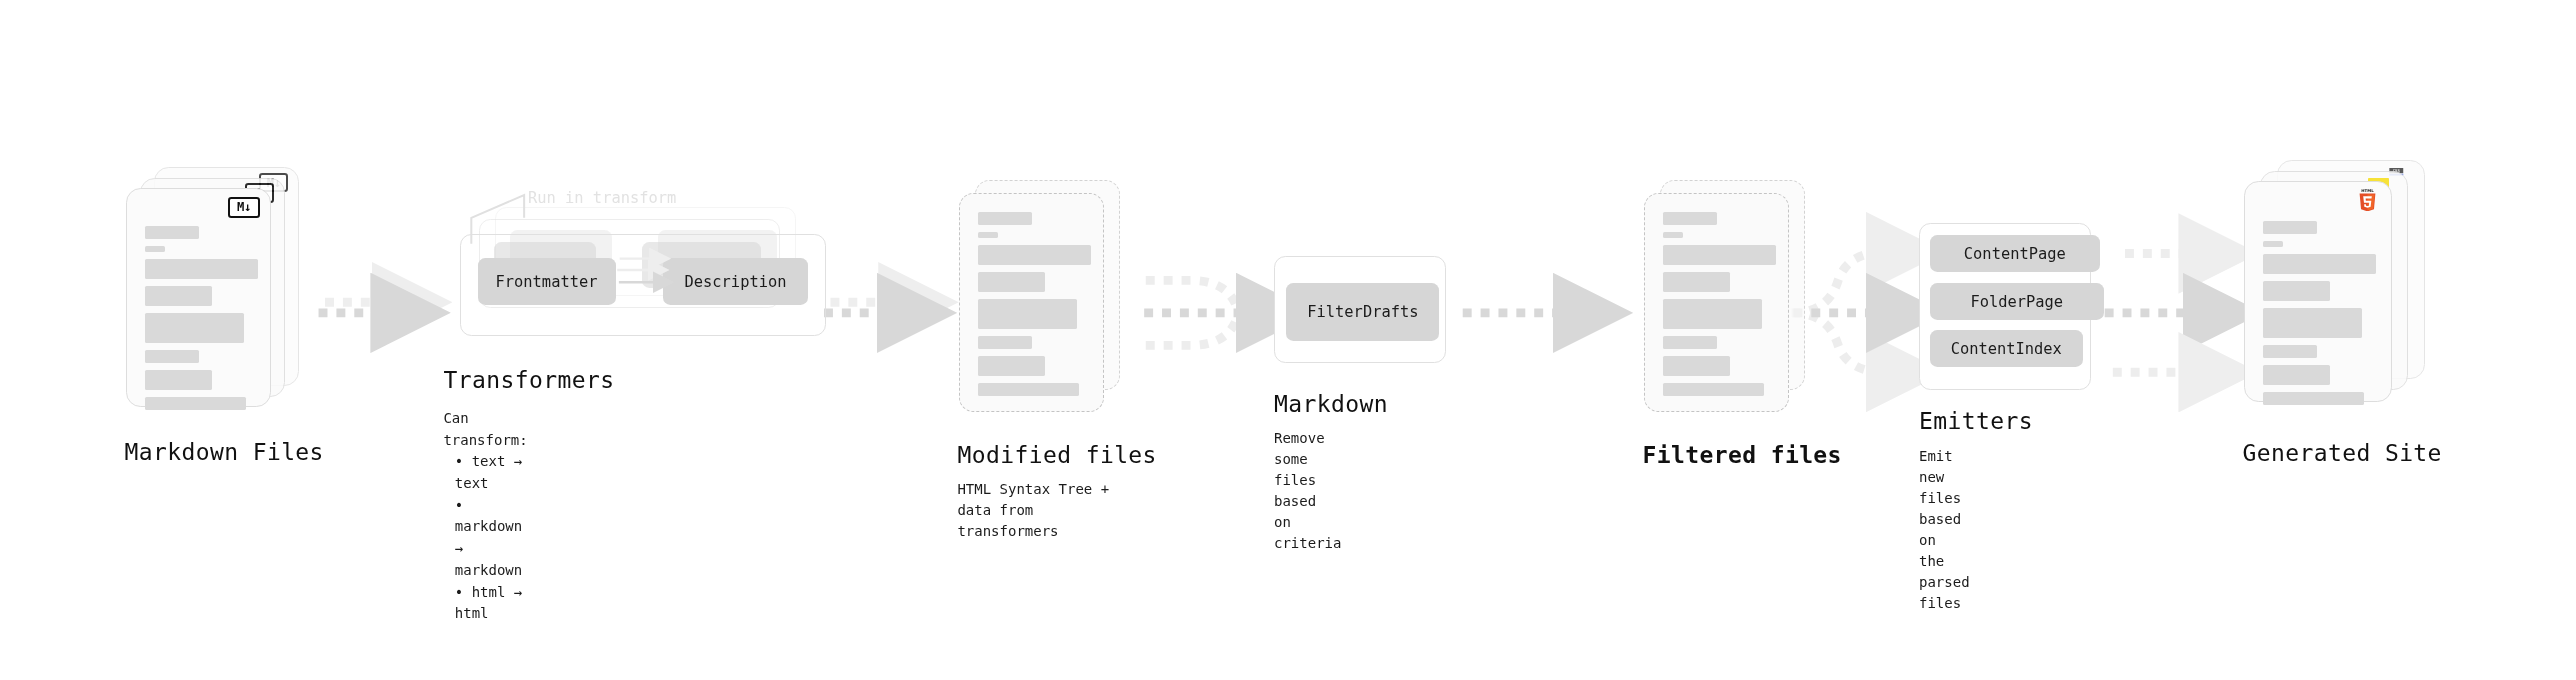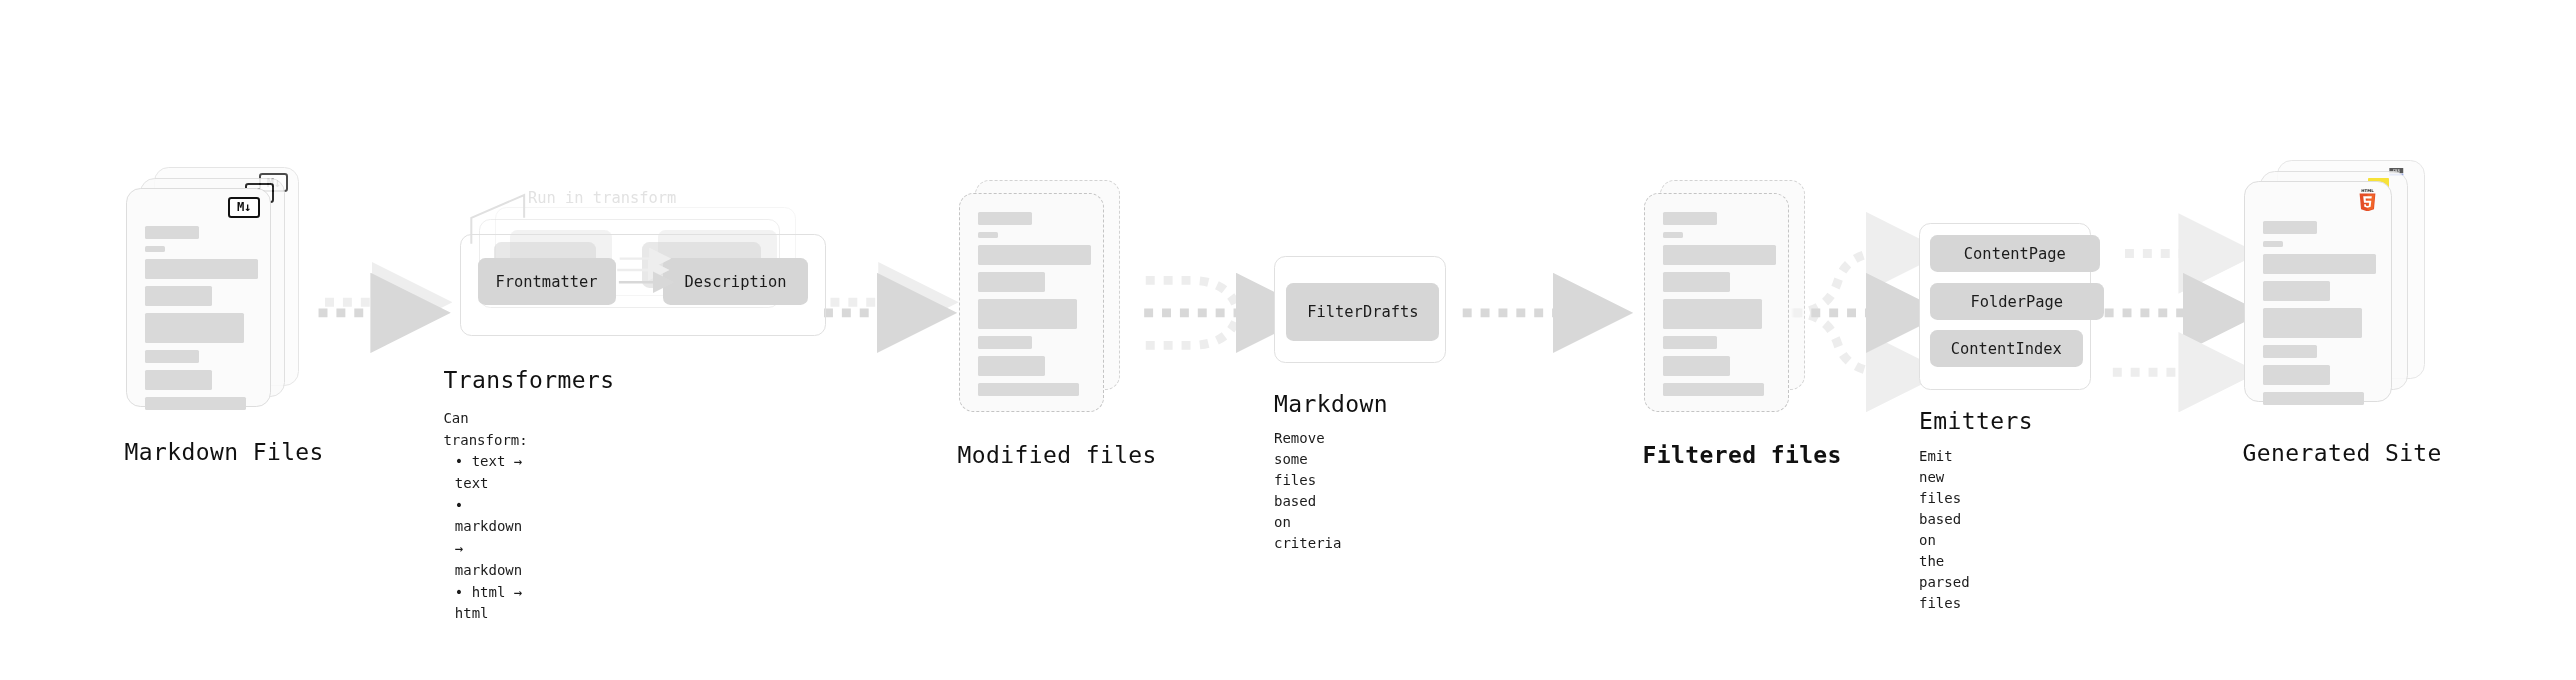--- a/index.html
+++ b/index.html
@@ -273,20 +273,22 @@
           <div class="bar" style="width:113px; height:19.5px;"></div>
           <div class="bar" style="width:67px; height:19.5px;"></div>
           <div class="bar" style="width:99px; height:30px;"></div>
           <div class="bar" style="width:54px; height:13px;"></div>
           <div class="bar" style="width:67px; height:19.5px;"></div>
           <div class="bar" style="width:101px; height:13px;"></div>
         </div>
       </div>
     </div>
     <div class="title" style="left:-1.6px; top:262px;">Modified files</div>
+    <div class="subtitle" style="left:-1.6px; top:299px;">HTML Syntax Tree +
+data from transformers</div>
   </div>
 
   <div class="node" style="left:1274px; top:256px;">
     <div class="container-box" style="left:0px; top:0px; width:172px; height:107px;">
       <div class="pill" style="left:11.4px; top:26px; width:153px; height:58px; position:absolute;">FilterDrafts</div>
     </div>
     <div class="title" style="left:0px; top:135px;">Markdown</div>
     <div class="subtitle" style="left:0px; top:172px;">Remove some files based
 on criteria</div>
   </div>

